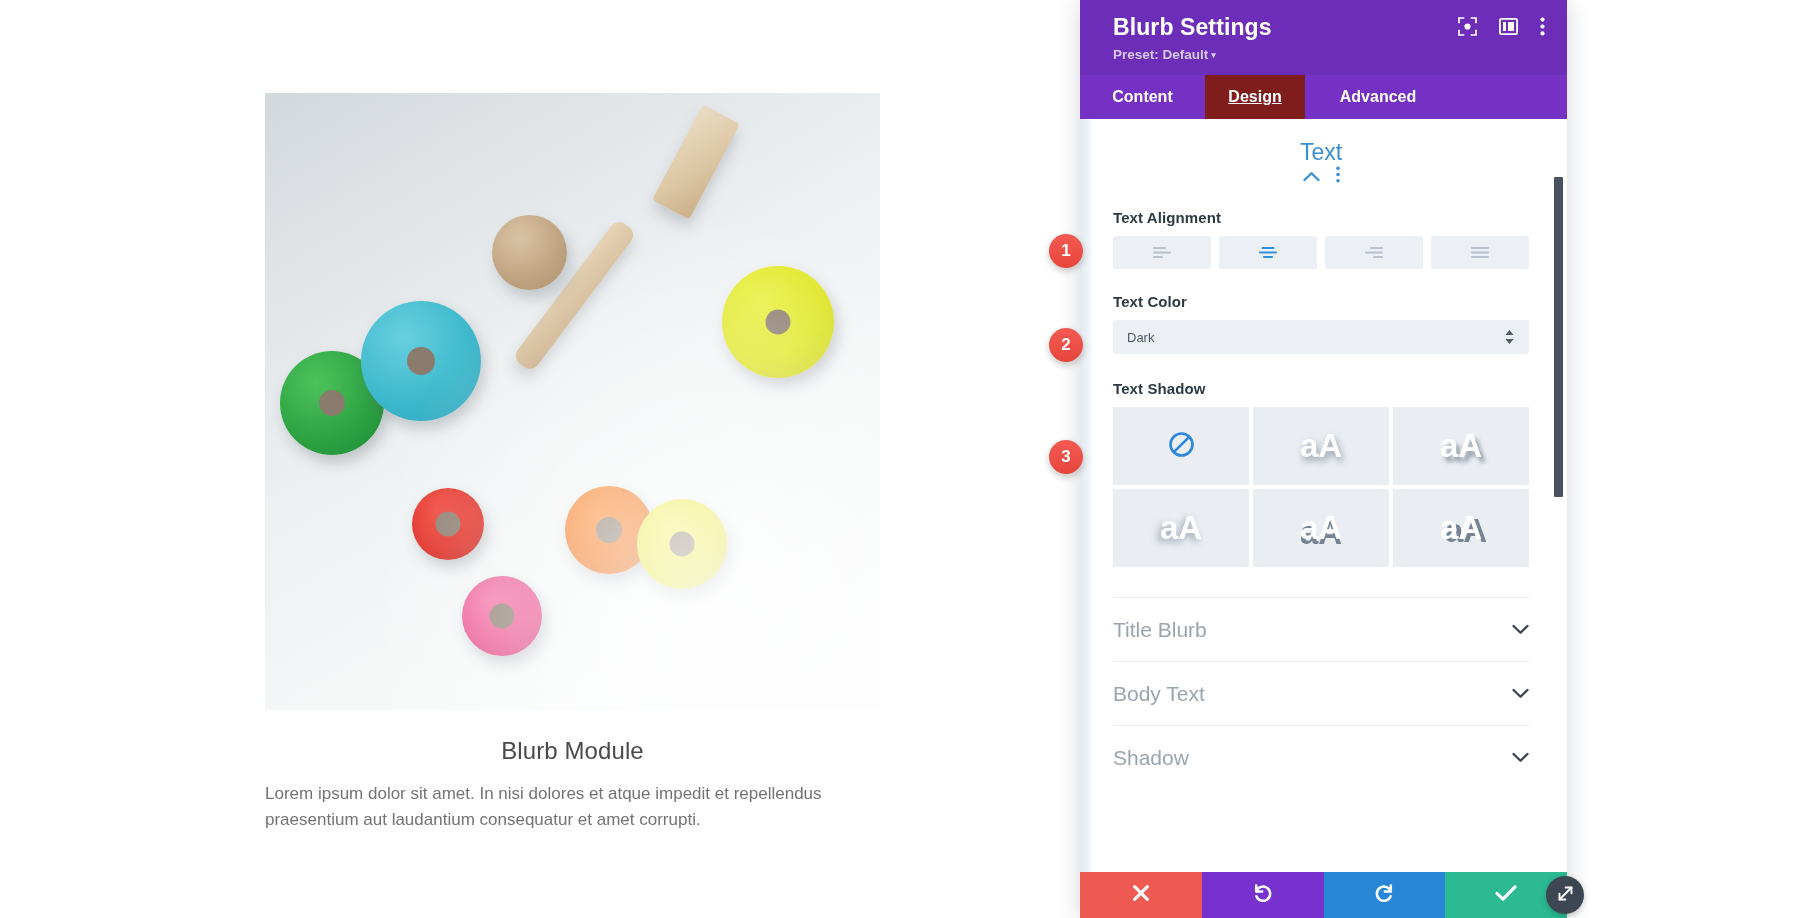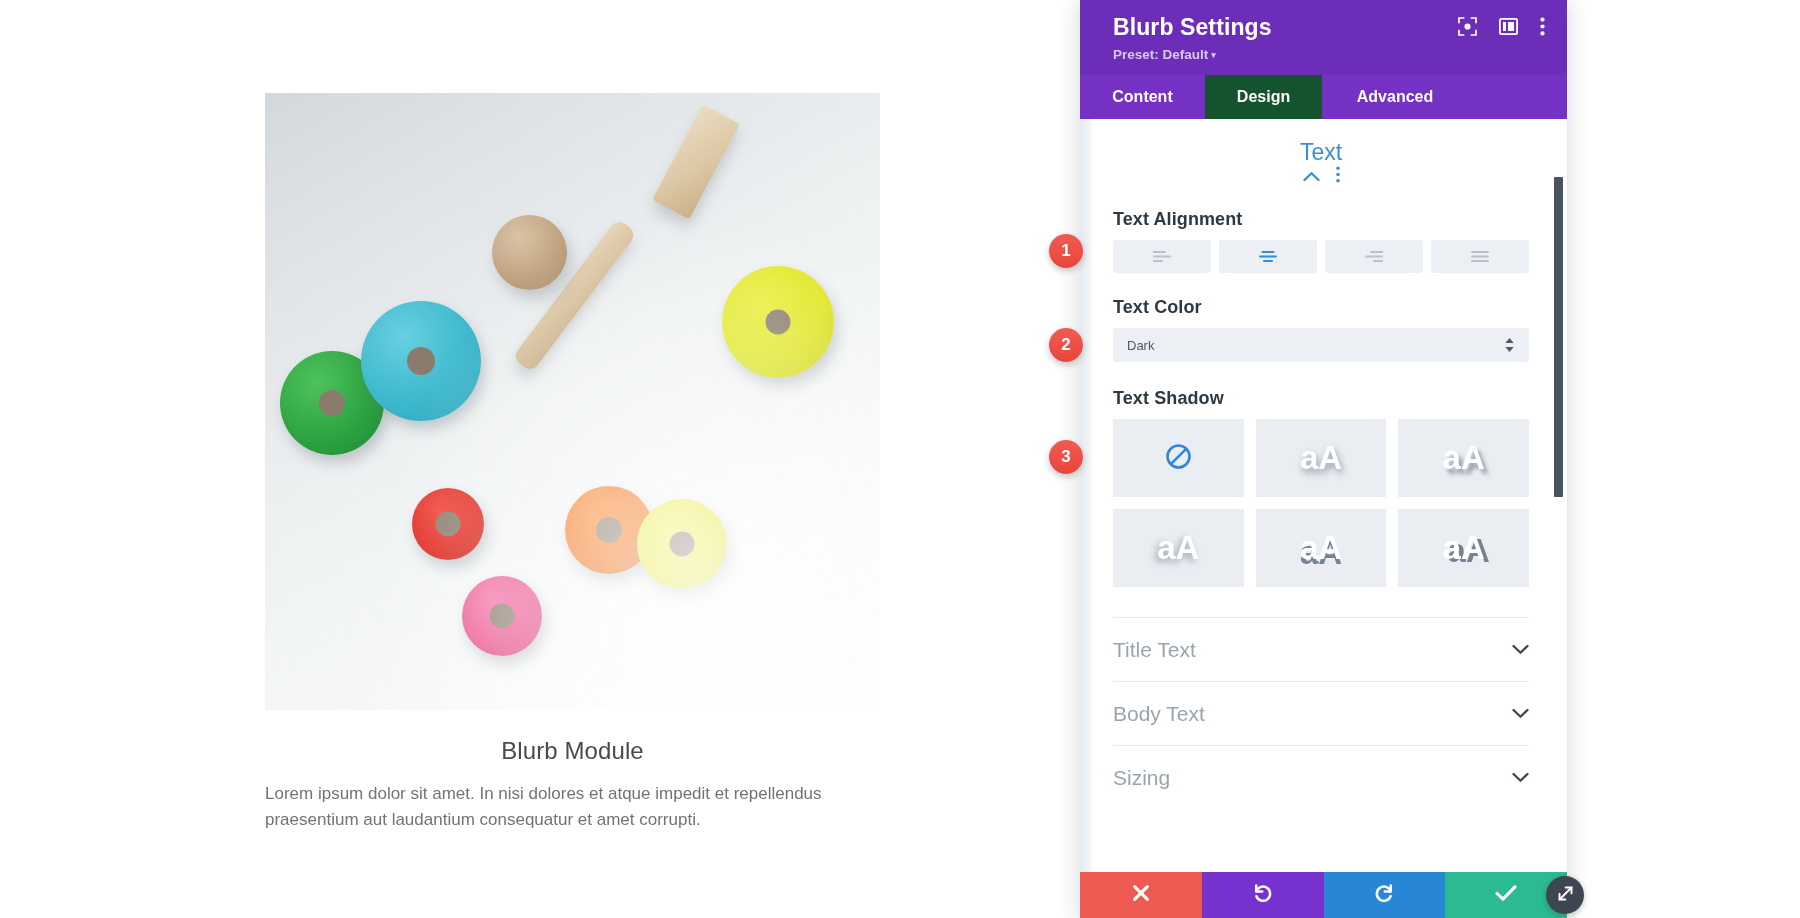--- a/index.html
+++ b/index.html
@@ -67,58 +67,58 @@
   .modal-preset .caret { font-size: 9px; margin-left: 3px; position: relative; top:-1px;}
   .hdr-icons { position:absolute; right: 22px; top: 17px; display:flex; gap: 22px; align-items:center; }
   .hdr-icons svg { display:block; }
 
   .tabs { display:flex; background:#7530c4; }
   .tab {
     flex: 0 0 auto; padding: 13px 18px; text-align:center; color:#fff;
     font-size: 16px; font-weight: 700; cursor:pointer;
   }
   .tab.t1 { width: 125px; }
-  .tab.t2 { width: 117px; background:#14532d; }
+  .tab.t2 { width: 100px; background:#7f1d1d;text-decoration:underline; }
   .tab.t3 { width: 146px; }
 
   .panel-body { position: relative; flex: 1 1 auto; overflow: hidden; background:#fff; }
   .panel-edge {
     position:absolute; left:0; top:0; bottom:0; width: 14px;
     background: linear-gradient(90deg,#e3eaf1 0%, #eef3f7 60%, #ffffff 100%);
   }
   .scroll-track { position:absolute; right: 4px; top: 0; bottom: 0; width: 9px; }
   .scroll-thumb {
     position:absolute; right: 0; top: 58px; width: 9px; height: 320px;
     background:#49535f; border-radius: 1px;
   }
 
   .content { padding: 20px 38px 0 33px; }
 
   .sec-head { display:flex; align-items:center; justify-content:space-between; margin-bottom: 22px; flex-direction: column; }
   .sec-title { font-size: 23px; color:#3a8fd4; font-weight: 400; }
   .sec-tools { display:flex; gap: 16px; align-items:center; }
 
-  .field-label { font-size: 18px; color:#2d3943; font-weight:700; margin-bottom: 10px; letter-spacing:.1px; }
+  .field-label { font-size: 15px; color:#2d3943; font-weight:700; margin-bottom: 10px; letter-spacing:.1px; }
 
   .align-row { display:flex; gap: 8px; margin-bottom: 24px; }
   .align-btn {
     flex:1; height: 33px; background:#eceff4; border-radius: 3px;
     display:flex; align-items:center; justify-content:center; cursor:pointer;
   }
   .align-btn svg rect { fill:#b9c2cc; }
   .align-btn.active svg rect { fill:#2f8fe0; }
 
   .select-wrap { position:relative; margin-bottom: 26px; }
   .select-box {
     height: 34px; background:#eceff4; border-radius: 3px; display:flex; align-items:center;
     padding: 0 14px; font-size: 13px; color:#4e5a66; cursor:pointer;
   }
   .select-arrows { position:absolute; right: 14px; top: 50%; transform: translateY(-50%); line-height:0; }
 
-  .shadow-grid { display:grid; grid-template-columns: repeat(3,1fr); gap: 12px; margin-bottom: 30px; }
+  .shadow-grid { display:grid; grid-template-columns: repeat(3,1fr); gap: 4px; margin-bottom: 30px; }
   .shadow-cell {
     height: 78px; background:#eaeef3; display:flex; align-items:center; justify-content:center;
     cursor:pointer; overflow:hidden;
   }
   .sh-aa { font-size: 33px; font-weight: 700; color:#ffffff; font-family:"Liberation Sans", sans-serif; }
   .sh-1 { text-shadow: 2px 4px 7px rgba(70,85,100,.55); }
   .sh-2 { text-shadow: 4px 5px 4px rgba(70,85,100,.55); }
   .sh-3 { text-shadow: -3px 3px 7px rgba(70,85,100,.50); }
   .sh-4 { text-shadow: 0px 5px 0px rgba(96,112,128,.85); }
   .sh-5 { text-shadow: 5px 3px 0px rgba(96,112,128,.85); }
@@ -333,39 +333,39 @@
           <div class="shadow-cell">
             <span class="sh-aa sh-4">aA</span>
           </div>
           <div class="shadow-cell">
             <span class="sh-aa sh-5">aA</span>
           </div>
         </div>
 
         <div class="divider"></div>
         <div class="acc">
-          <span class="acc-title">Title Text</span>
+          <span class="acc-title">Title Blurb</span>
           <span>
             <svg width="17" height="11" viewBox="0 0 17 11">
               <path d="M1.5 2 L8.5 8.8 L15.5 2" fill="none" stroke="#3c4753" stroke-width="2.3" stroke-linecap="round" stroke-linejoin="round"></path>
             </svg>
           </span>
         </div>
         <div class="divider"></div>
         <div class="acc">
           <span class="acc-title">Body Text</span>
           <span>
             <svg width="17" height="11" viewBox="0 0 17 11">
               <path d="M1.5 2 L8.5 8.8 L15.5 2" fill="none" stroke="#3c4753" stroke-width="2.3" stroke-linecap="round" stroke-linejoin="round"></path>
             </svg>
           </span>
         </div>
         <div class="divider"></div>
         <div class="acc">
-          <span class="acc-title">Sizing</span>
+          <span class="acc-title">Shadow</span>
           <span>
             <svg width="17" height="11" viewBox="0 0 17 11">
               <path d="M1.5 2 L8.5 8.8 L15.5 2" fill="none" stroke="#3c4753" stroke-width="2.3" stroke-linecap="round" stroke-linejoin="round"></path>
             </svg>
           </span>
         </div>
       </div>
     </div>
 
     <div class="footer">

